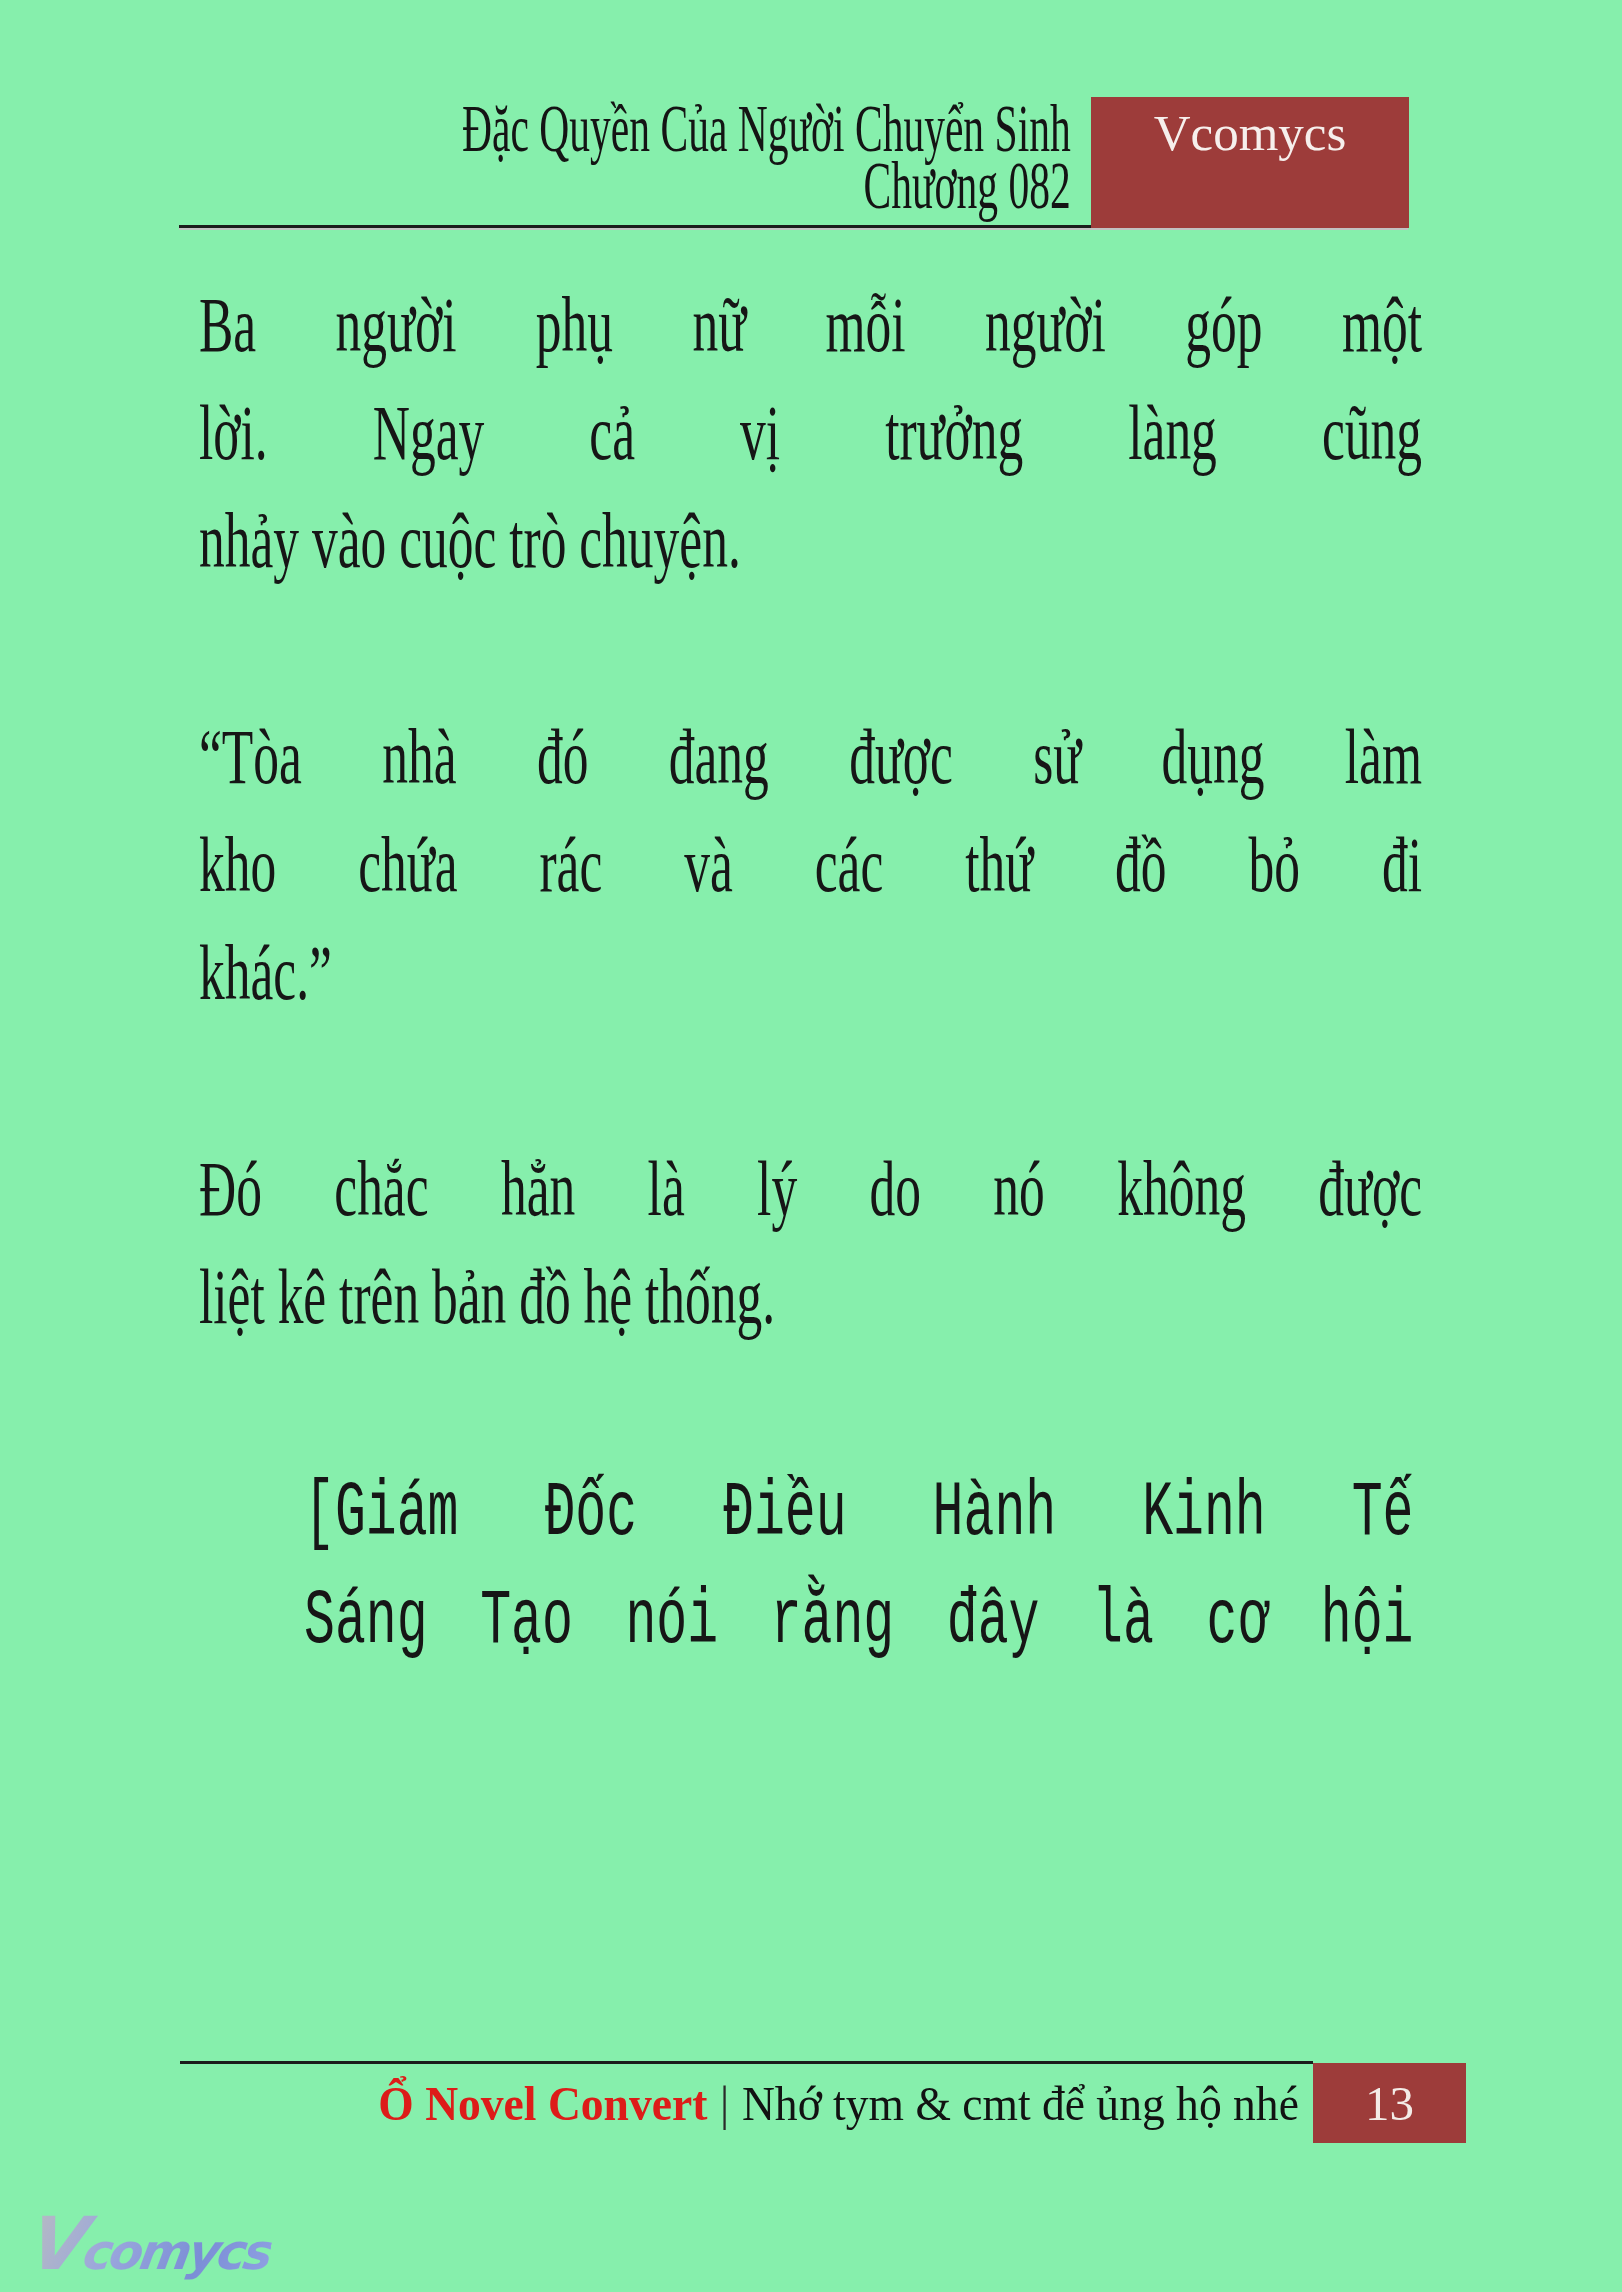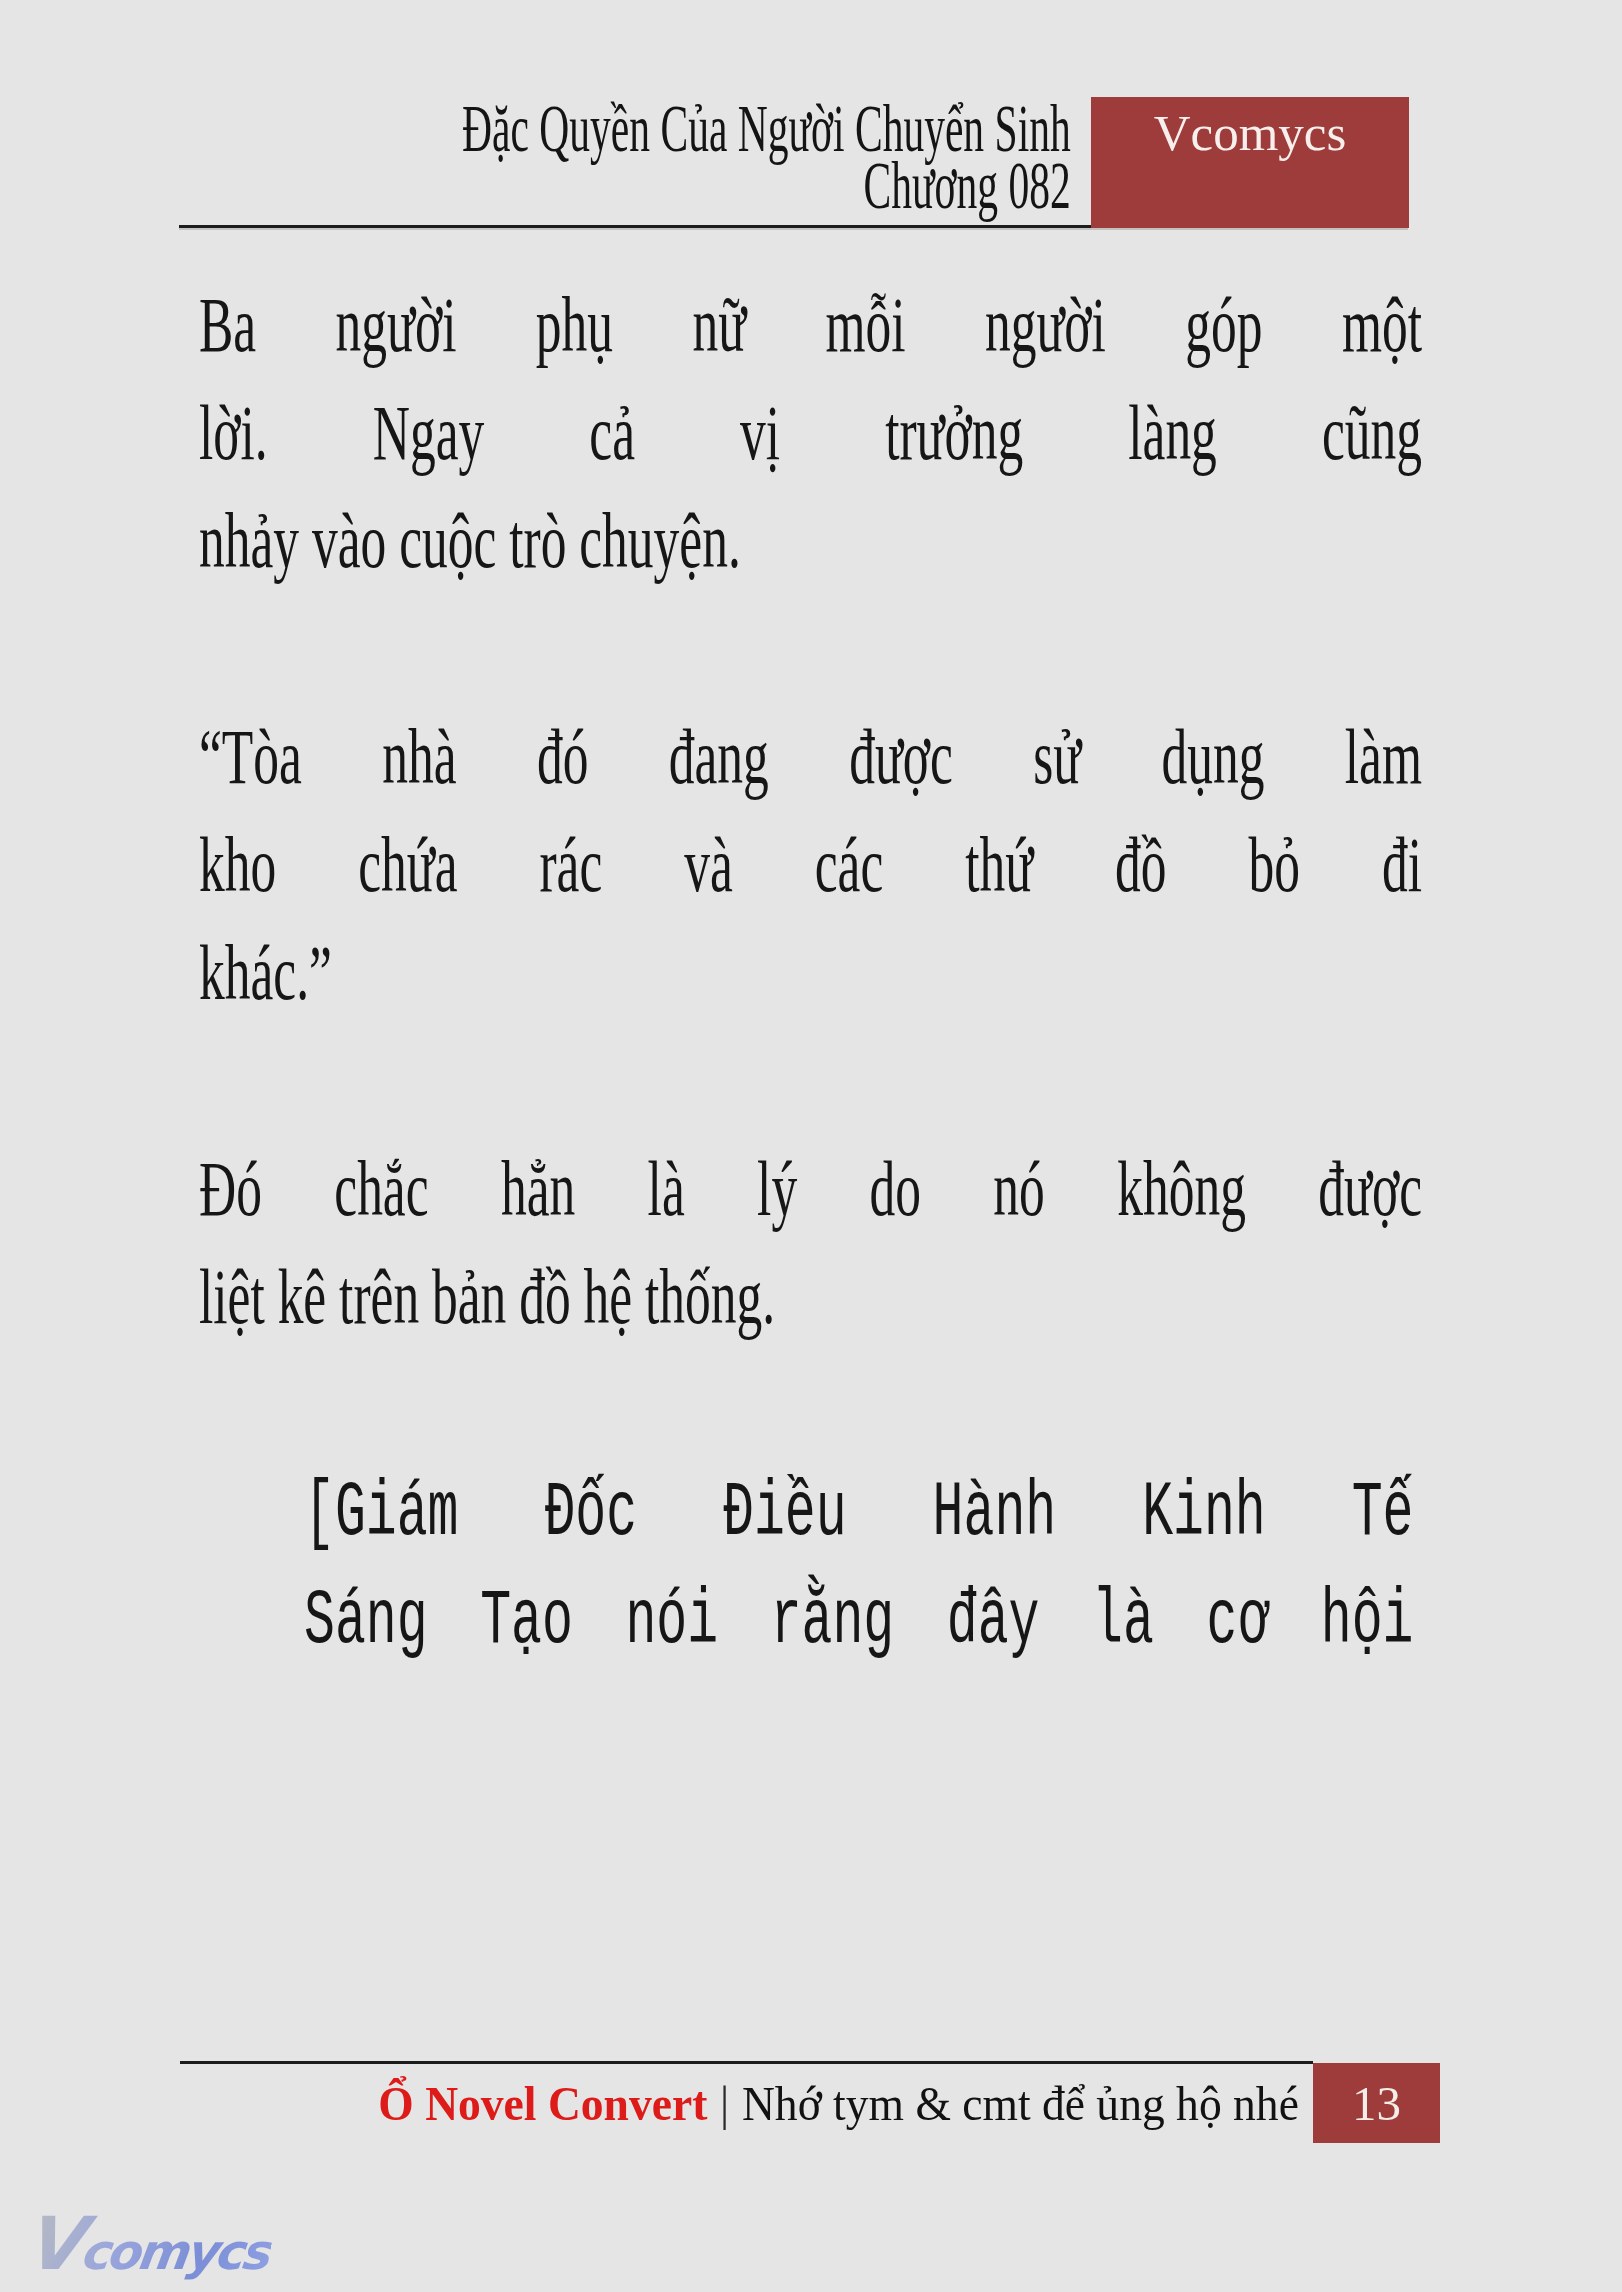--- a/index.html
+++ b/index.html
@@ -1,20 +1,20 @@
 <!DOCTYPE html>
 <html lang="vi"><head>
 <meta charset="utf-8">
 <style>
   html, body { margin: 0; padding: 0; background: #ffffff; }
   .page {
     position: relative;
     width: 1622px;
     height: 2293px;
-    background: #e5e5e5;
+    background: #86efac;
     overflow: hidden;
     font-family: "Liberation Serif", "DejaVu Serif", serif;
     color: #1b1b1b;
   }
 
   
   .header-title {
     position: absolute;
     top: 100px;
     right: 551px;
@@ -102,21 +102,21 @@
     transform: scaleX(0.93);
     transform-origin: 100% 50%;
   }
   .footer-brand { color: #dd1c19; font-weight: bold; }
   .footer-sep { color: #2a2a2a; padding: 0 13.7px; }
   .footer-note { color: #121212; }
   .page-number-box {
     position: absolute;
     left: 1313px;
     top: 2063px;
-    width: 127px;
+    width: 153px;
     height: 80px;
     background: #9d3c3a;
     color: #f3ece7;
     display: flex;
     align-items: center;
     justify-content: center;
     font-size: 49px;
     z-index: 2;
   }
 

